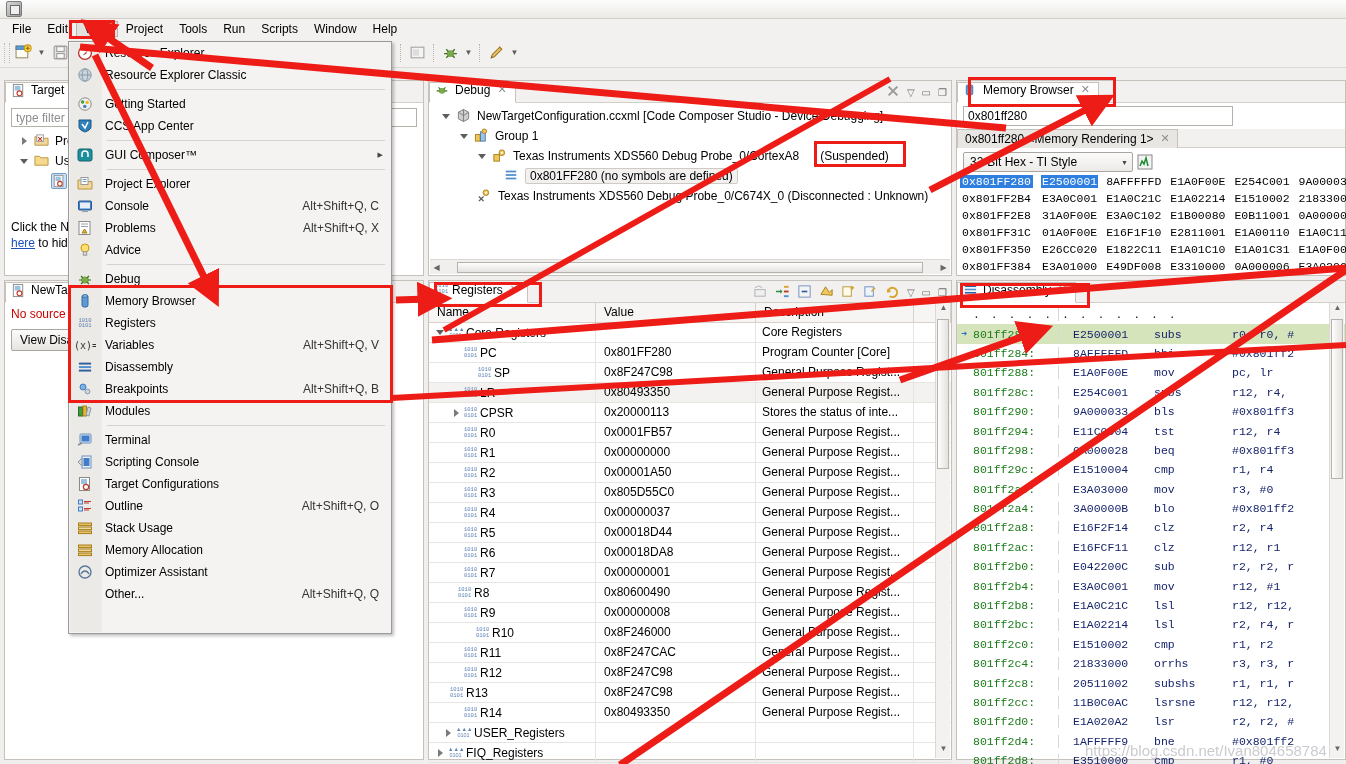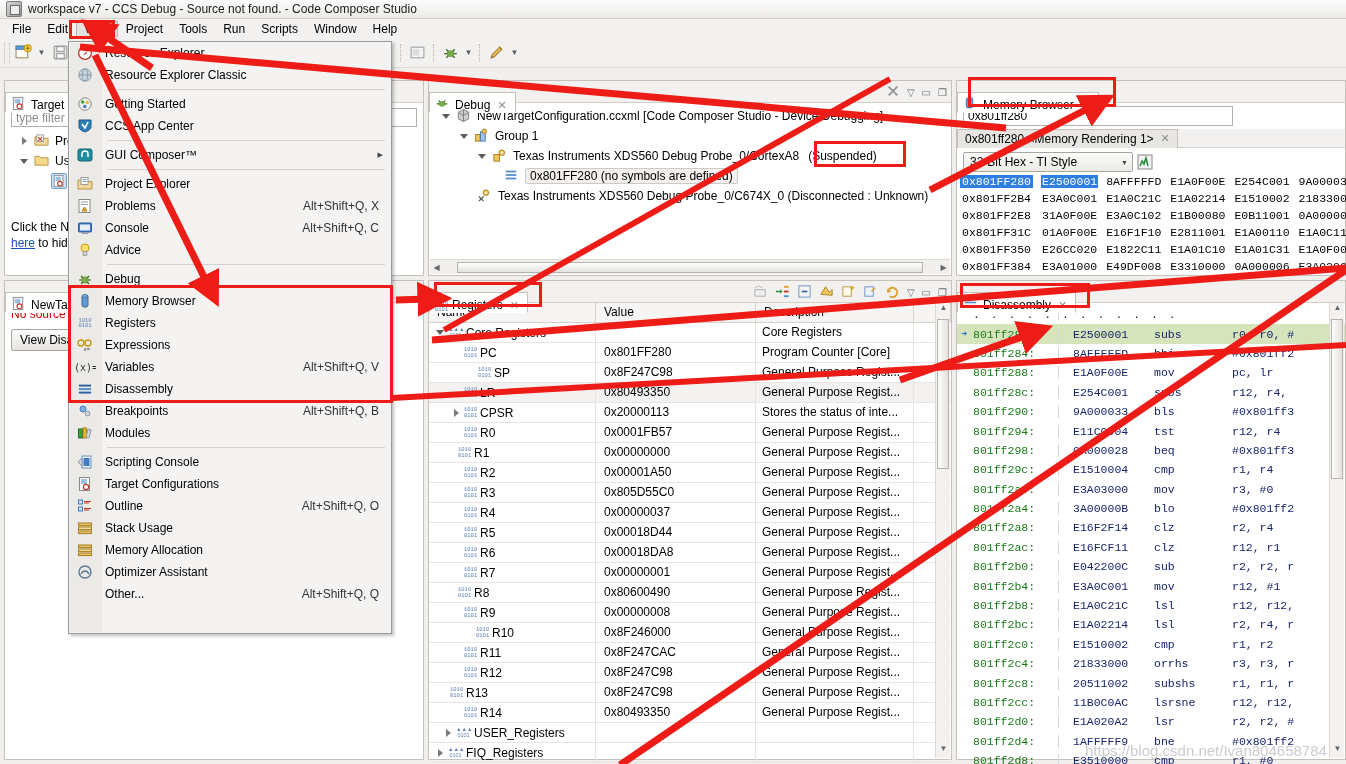--- a/index.html
+++ b/index.html
@@ -70,24 +70,24 @@
     background: #ffffff;
     border: 1px solid #c6c2bb;
   }
   .panel-tabbar {
     height: 22px; background: #f2f1f0;
     border-bottom: 1px solid #d2cfc9;
     display: flex; align-items: center;
     position: relative;
   }
   .panel-tab {
-    height: 21px; display: flex; align-items: flex-end; gap: 4px;
+    height: 21px; display: flex; align-items: flex-start; gap: 4px;
     padding: 0 8px 0 5px; background: #ffffff;
     border: 1px solid #c6c2bb; border-bottom: 1px solid #fff;
-    font-size: 12px; position: relative; top: 11px;
+    font-size: 12px; position: relative; top: 1px;
   }
   .tab-close { color: #8d8d8d; font-size: 11px; margin-left: 3px; }
   .panel-ctrls { position: absolute; right: 4px; top: 3px; display: flex; gap: 7px; align-items: center; color:#6f6f6f; }
   .ctrl { font-size: 10px; }
 
   
   .left-top { left: 4px; top: 80px; width: 420px; height: 196px; }
   .left-bot { left: 4px; top: 280px; width: 420px; height: 480px; }
   .tree-row { display: flex; align-items: center; gap: 5px; padding: 2px 4px; font-size: 12px; }
   .filterbox {
@@ -206,21 +206,20 @@
   .vm-item .vmsub { position: absolute; right: 8px; font-size: 7px; color: #444; }
   .vm-sep { height: 1px; background: #d4d2ce; margin: 3px 6px 3px 38px; }
 </style>
 </head>
 <body>
 
 <div id="root">
 
   <div class="titlebar">
     <span class="ticon"></span>
-    <span class="ttext">workspace v7 - CCS Debug - Source not found. - Code Composer Studio</span>
   </div>
 
   <div class="menubar">
     <span class="mi">File</span>
     <span class="mi">Edit</span>
     <span class="mi active">View</span>
     <span class="mi">Project</span>
     <span class="mi">Tools</span>
     <span class="mi">Run</span>
     <span class="mi">Scripts</span>
@@ -476,21 +475,21 @@
             <span class="arrow-d"></span>
           </span>
         <span class="ic">
           <svg width="15" height="15" viewBox="0 0 16 16">
               <rect x="2" y="7" width="6" height="7" fill="#f0c75a" stroke="#a8801b"></rect>
               <circle cx="10.5" cy="5" r="3" fill="#f0c75a" stroke="#a8801b"></circle>
               <circle cx="10.5" cy="5" r="1.1" fill="#fff"></circle>
             </svg>
         </span>
         <span>Texas Instruments XDS560 Debug Probe_0/CortexA8</span>
-        <span style="margin-left:4px">(Suspended)</span>
+        <span style="margin-left:16px">(Suspended)</span>
       </div>
       <div class="tree-row" style="padding-left:75px">
         <span class="ic">
           <svg width="14" height="14" viewBox="0 0 16 16">
               <rect x="2" y="3" width="12" height="2" fill="#4f8fd0"></rect>
               <rect x="2" y="7" width="12" height="2" fill="#4f8fd0"></rect>
               <rect x="2" y="11" width="12" height="2" fill="#4f8fd0"></rect>
             </svg>
         </span>
         <span class="sel-box">0x801FF280  (no symbols are defined)</span>
@@ -637,21 +636,21 @@
           <span class="rc-name" style="padding-left:22px">
             <span class="twist"></span>
             <span class="bin-ic">1010<br>0101</span>
             <span>R0</span>
           </span>
           <span class="rc-val">0x0001FB57</span>
           <span class="rc-desc">General Purpose Regist...</span>
           <span class="rc-pad"></span>
         </div>
         <div class="reg-row">
-          <span class="rc-name" style="padding-left:16px">
+          <span class="rc-name" style="padding-left:22px">
             <span class="twist"></span>
             <span class="bin-ic">1010<br>0101</span>
             <span>R1</span>
           </span>
           <span class="rc-val">0x00000000</span>
           <span class="rc-desc">General Purpose Regist...</span>
           <span class="rc-pad"></span>
         </div>
         <div class="reg-row">
           <span class="rc-name" style="padding-left:22px">
@@ -1133,42 +1132,42 @@
               <rect x="4" y="1.5" width="7" height="7" fill="#fff" stroke="#9a9a9a"></rect>
               <path d="M5.5 3.5h4M5.5 5.5h4" stroke="#6f9fca"></path>
             </svg>
           </span>
           <span class="vmlabel">Project Explorer</span>
           <span class="vmkey"></span>
         </div>
         <div class="vm-item">
           <span class="vmic">
             <svg width="16" height="16" viewBox="0 0 16 16">
+              <rect x="1.5" y="3" width="13" height="9" rx="1" fill="#3f7dc9" stroke="#2a5b96"></rect>
+              <rect x="3" y="4.5" width="10" height="6" fill="#e8eef6"></rect>
+              <rect x="5" y="12.5" width="6" height="1.6" fill="#9aa4ae"></rect>
+            </svg>
+          </span>
+          <span class="vmlabel">Console</span>
+          <span class="vmkey">Alt+Shift+Q, C</span>
+        </div>
+        <div class="vm-item">
+          <span class="vmic">
+            <svg width="16" height="16" viewBox="0 0 16 16">
               <rect x="2" y="1.5" width="11" height="13" fill="#fff" stroke="#8a8a8a"></rect>
               <path d="M4 4h7M4 6.5h7" stroke="#9aa4ae"></path>
               <path d="M5 13l2.5-4 2.5 4z" fill="#e0b42a" stroke="#a8801b"></path>
             </svg>
           </span>
           <span class="vmlabel">Problems</span>
           <span class="vmkey">Alt+Shift+Q, X</span>
         </div>
         <div class="vm-item">
           <span class="vmic">
             <svg width="16" height="16" viewBox="0 0 16 16">
-              <rect x="1.5" y="3" width="13" height="9" rx="1" fill="#3f7dc9" stroke="#2a5b96"></rect>
-              <rect x="3" y="4.5" width="10" height="6" fill="#e8eef6"></rect>
-              <rect x="5" y="12.5" width="6" height="1.6" fill="#9aa4ae"></rect>
-            </svg>
-          </span>
-          <span class="vmlabel">Console</span>
-          <span class="vmkey">Alt+Shift+Q, C</span>
-        </div>
-        <div class="vm-item">
-          <span class="vmic">
-            <svg width="16" height="16" viewBox="0 0 16 16">
               <circle cx="8" cy="6" r="4" fill="#ffdf6e" stroke="#c79a12"></circle>
               <rect x="6.3" y="9.6" width="3.4" height="3.6" fill="#d8d8d8" stroke="#9a9a9a"></rect>
             </svg>
           </span>
           <span class="vmlabel">Advice</span>
           <span class="vmkey"></span>
         </div>
         <div class="vm-sep"></div>
         <div class="vm-item">
           <span class="vmic">
@@ -1188,31 +1187,20 @@
             </svg>
           </span>
           <span class="vmlabel">Memory Browser</span>
           <span class="vmkey"></span>
         </div>
         <div class="vm-item">
           <span class="vmic">
             <span class="bin-ic" style="width:16px;flex:0 0 16px">1010<br>0101</span>
           </span>
           <span class="vmlabel">Registers</span>
-          <span class="vmkey"></span>
-        </div>
-        <div class="vm-item">
-          <span class="vmic">
-            <svg width="18" height="16" viewBox="0 0 18 16">
-              <circle cx="5" cy="6" r="3" fill="none" stroke="#c79a12" stroke-width="1.4"></circle>
-              <circle cx="12" cy="6" r="3" fill="none" stroke="#c79a12" stroke-width="1.4"></circle>
-              <text x="7.5" y="14" font-size="6" fill="#444">x=</text>
-            </svg>
-          </span>
-          <span class="vmlabel">Expressions</span>
           <span class="vmkey"></span>
         </div>
         <div class="vm-item">
           <span class="vmic">
             <svg width="22" height="16" viewBox="0 0 22 16">
               <text x="0" y="12" font-size="10" fill="#333" font-family="monospace">(x)=</text>
             </svg>
           </span>
           <span class="vmlabel">Variables</span>
           <span class="vmkey">Alt+Shift+Q, V</span>
@@ -1243,20 +1231,31 @@
             <svg width="16" height="16" viewBox="0 0 16 16">
               <rect x="1.5" y="4" width="4" height="9" fill="#3f9d3f" stroke="#2a6a2a"></rect>
               <rect x="6" y="3" width="3.5" height="10" fill="#e8b628" stroke="#a8801b"></rect>
               <path d="M11 4l3 1-2 8-3-1z" fill="#cfd6dd" stroke="#8a9aa6"></path>
             </svg>
           </span>
           <span class="vmlabel">Modules</span>
           <span class="vmkey"></span>
         </div>
         <div class="vm-sep"></div>
+        <div class="vm-item">
+          <span class="vmic">
+            <svg width="16" height="16" viewBox="0 0 16 16">
+              <rect x="3" y="2" width="11" height="9" rx="1" fill="#d9e4ef" stroke="#6f8fc0"></rect>
+              <rect x="4.5" y="3.5" width="8" height="6" fill="#3f7dc9"></rect>
+              <path d="M1 13l4-2" stroke="#8a8a8a" stroke-width="1.4"></path>
+            </svg>
+          </span>
+          <span class="vmlabel">Terminal</span>
+          <span class="vmkey"></span>
+        </div>
         <div class="vm-item">
           <span class="vmic">
             <svg width="16" height="16" viewBox="0 0 16 16">
               <rect x="5" y="2" width="9" height="12" fill="#eef2f7" stroke="#6f8fc0"></rect>
               <rect x="6.5" y="4" width="6" height="8" fill="#3f7dc9"></rect>
               <path d="M1 8l4-4v8z" fill="#cfd6dd" stroke="#8a9aa6"></path>
             </svg>
           </span>
           <span class="vmlabel">Scripting Console</span>
           <span class="vmkey"></span>

